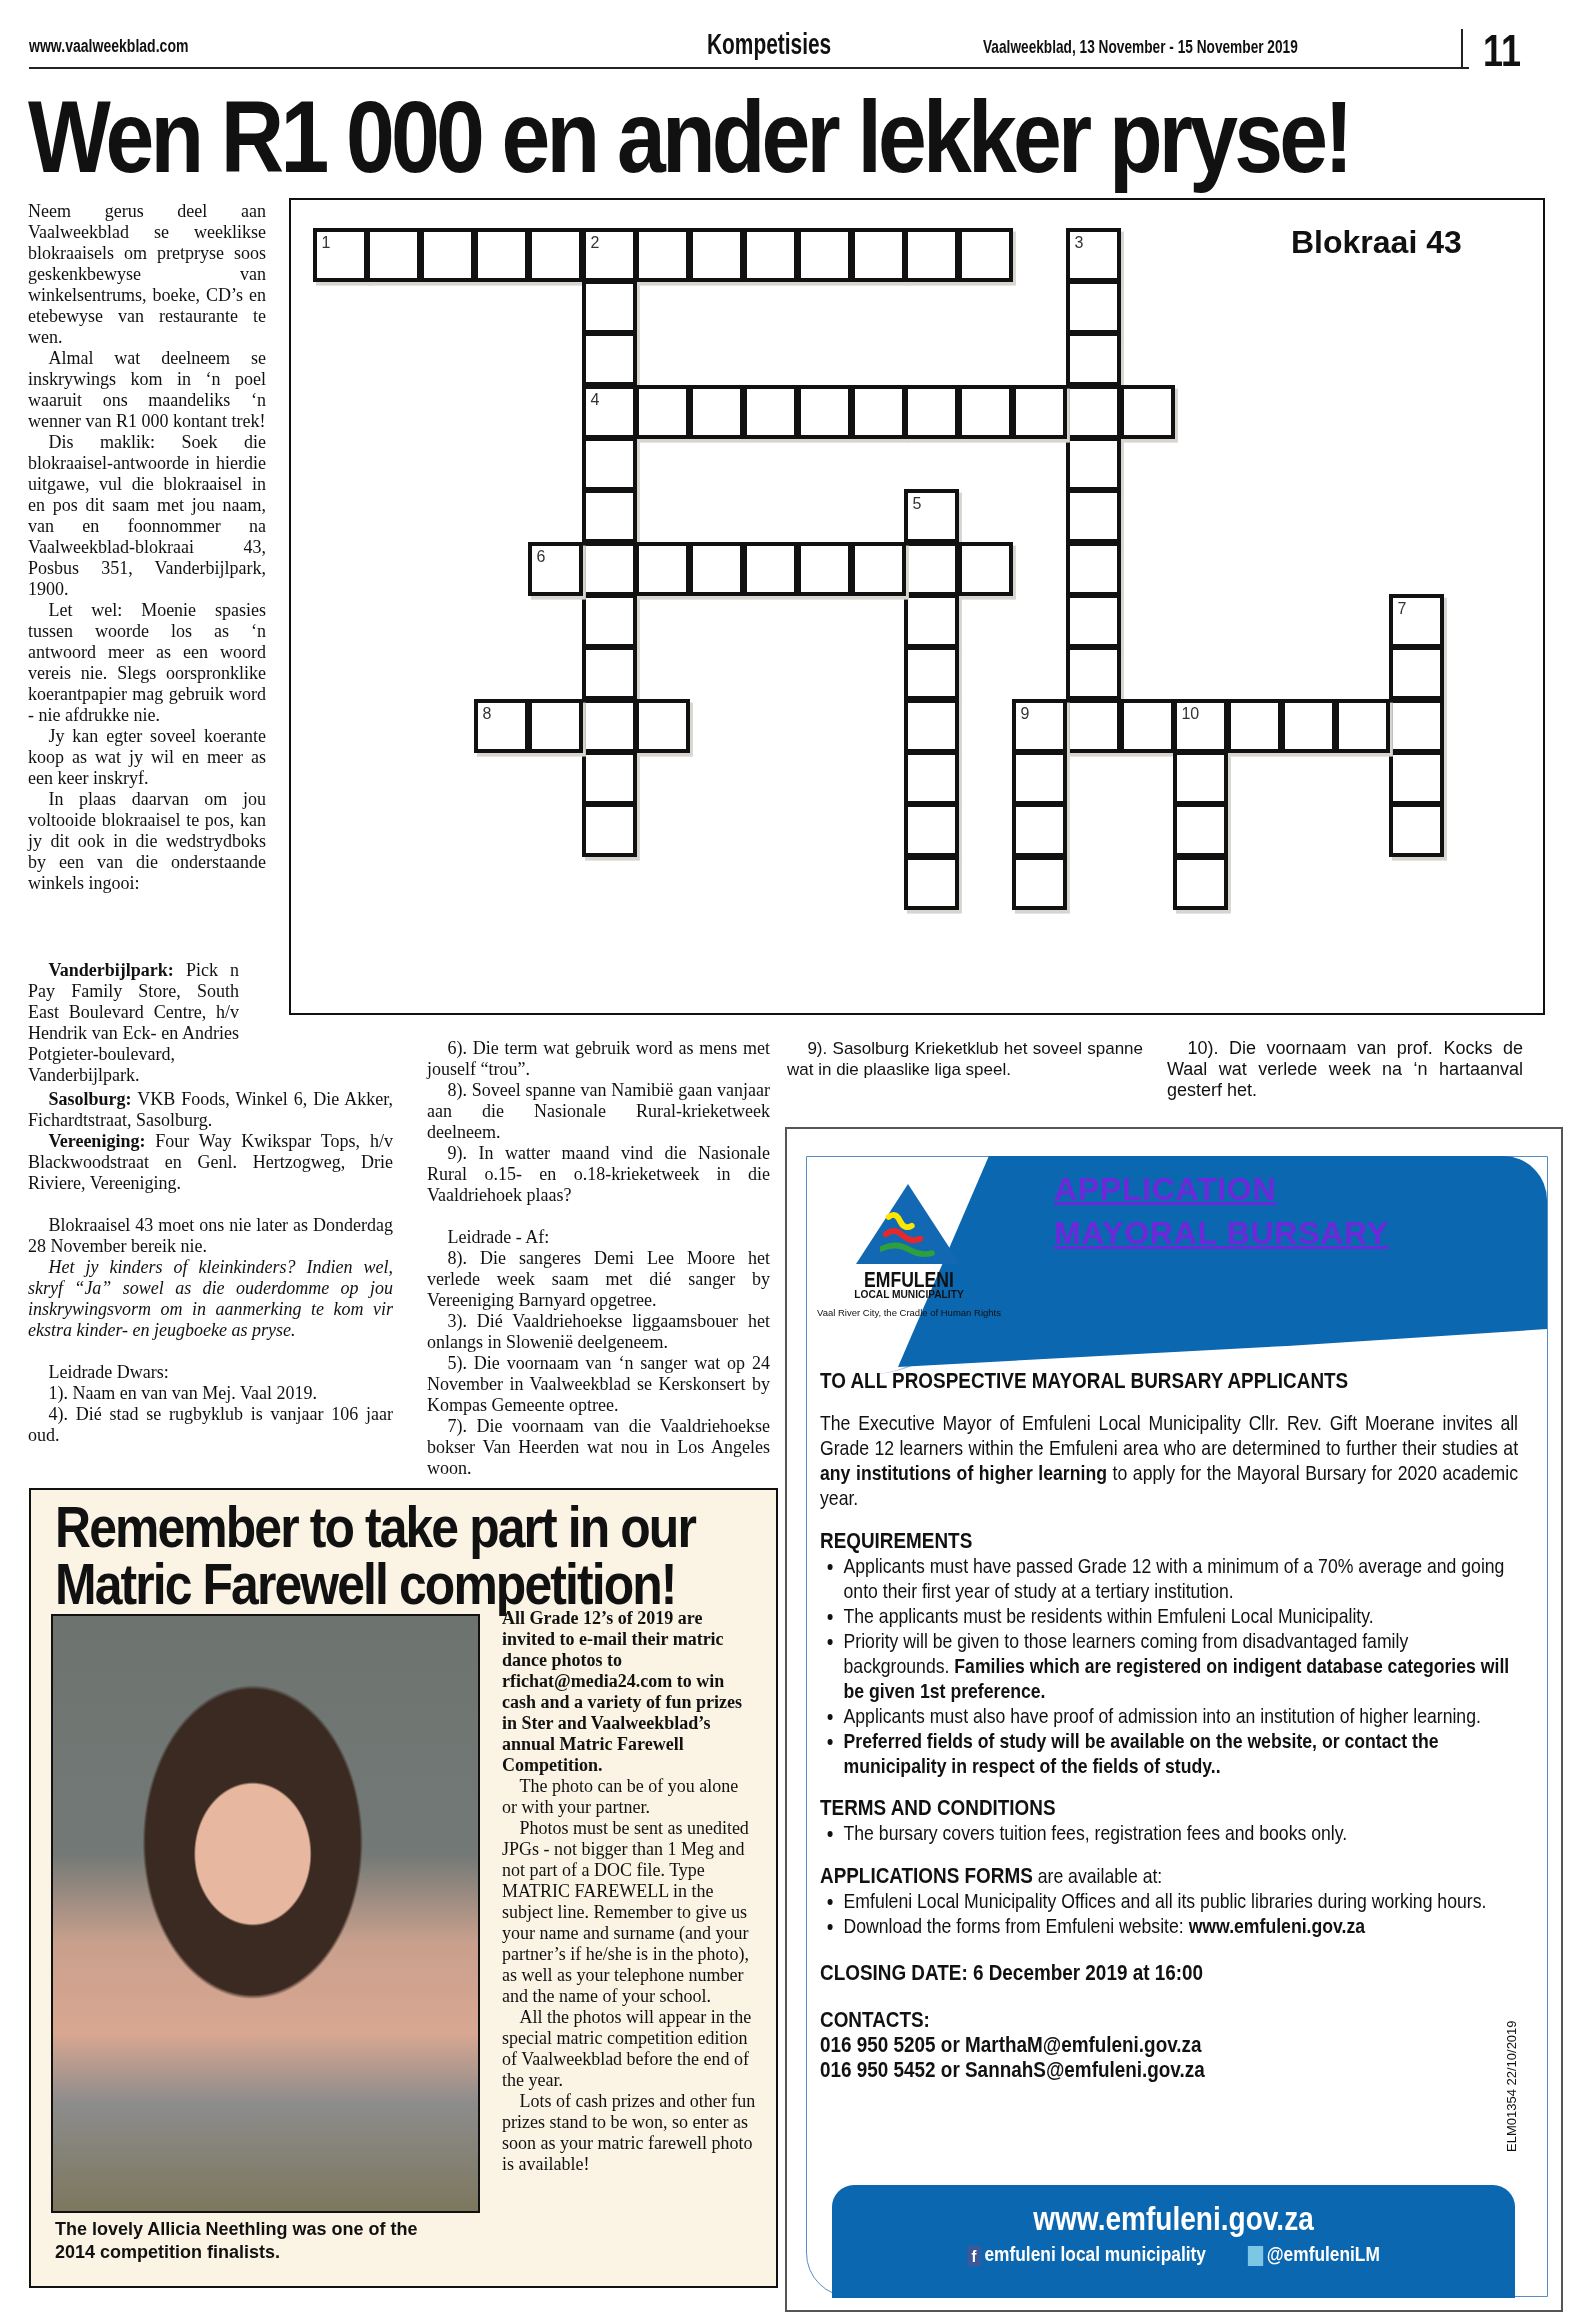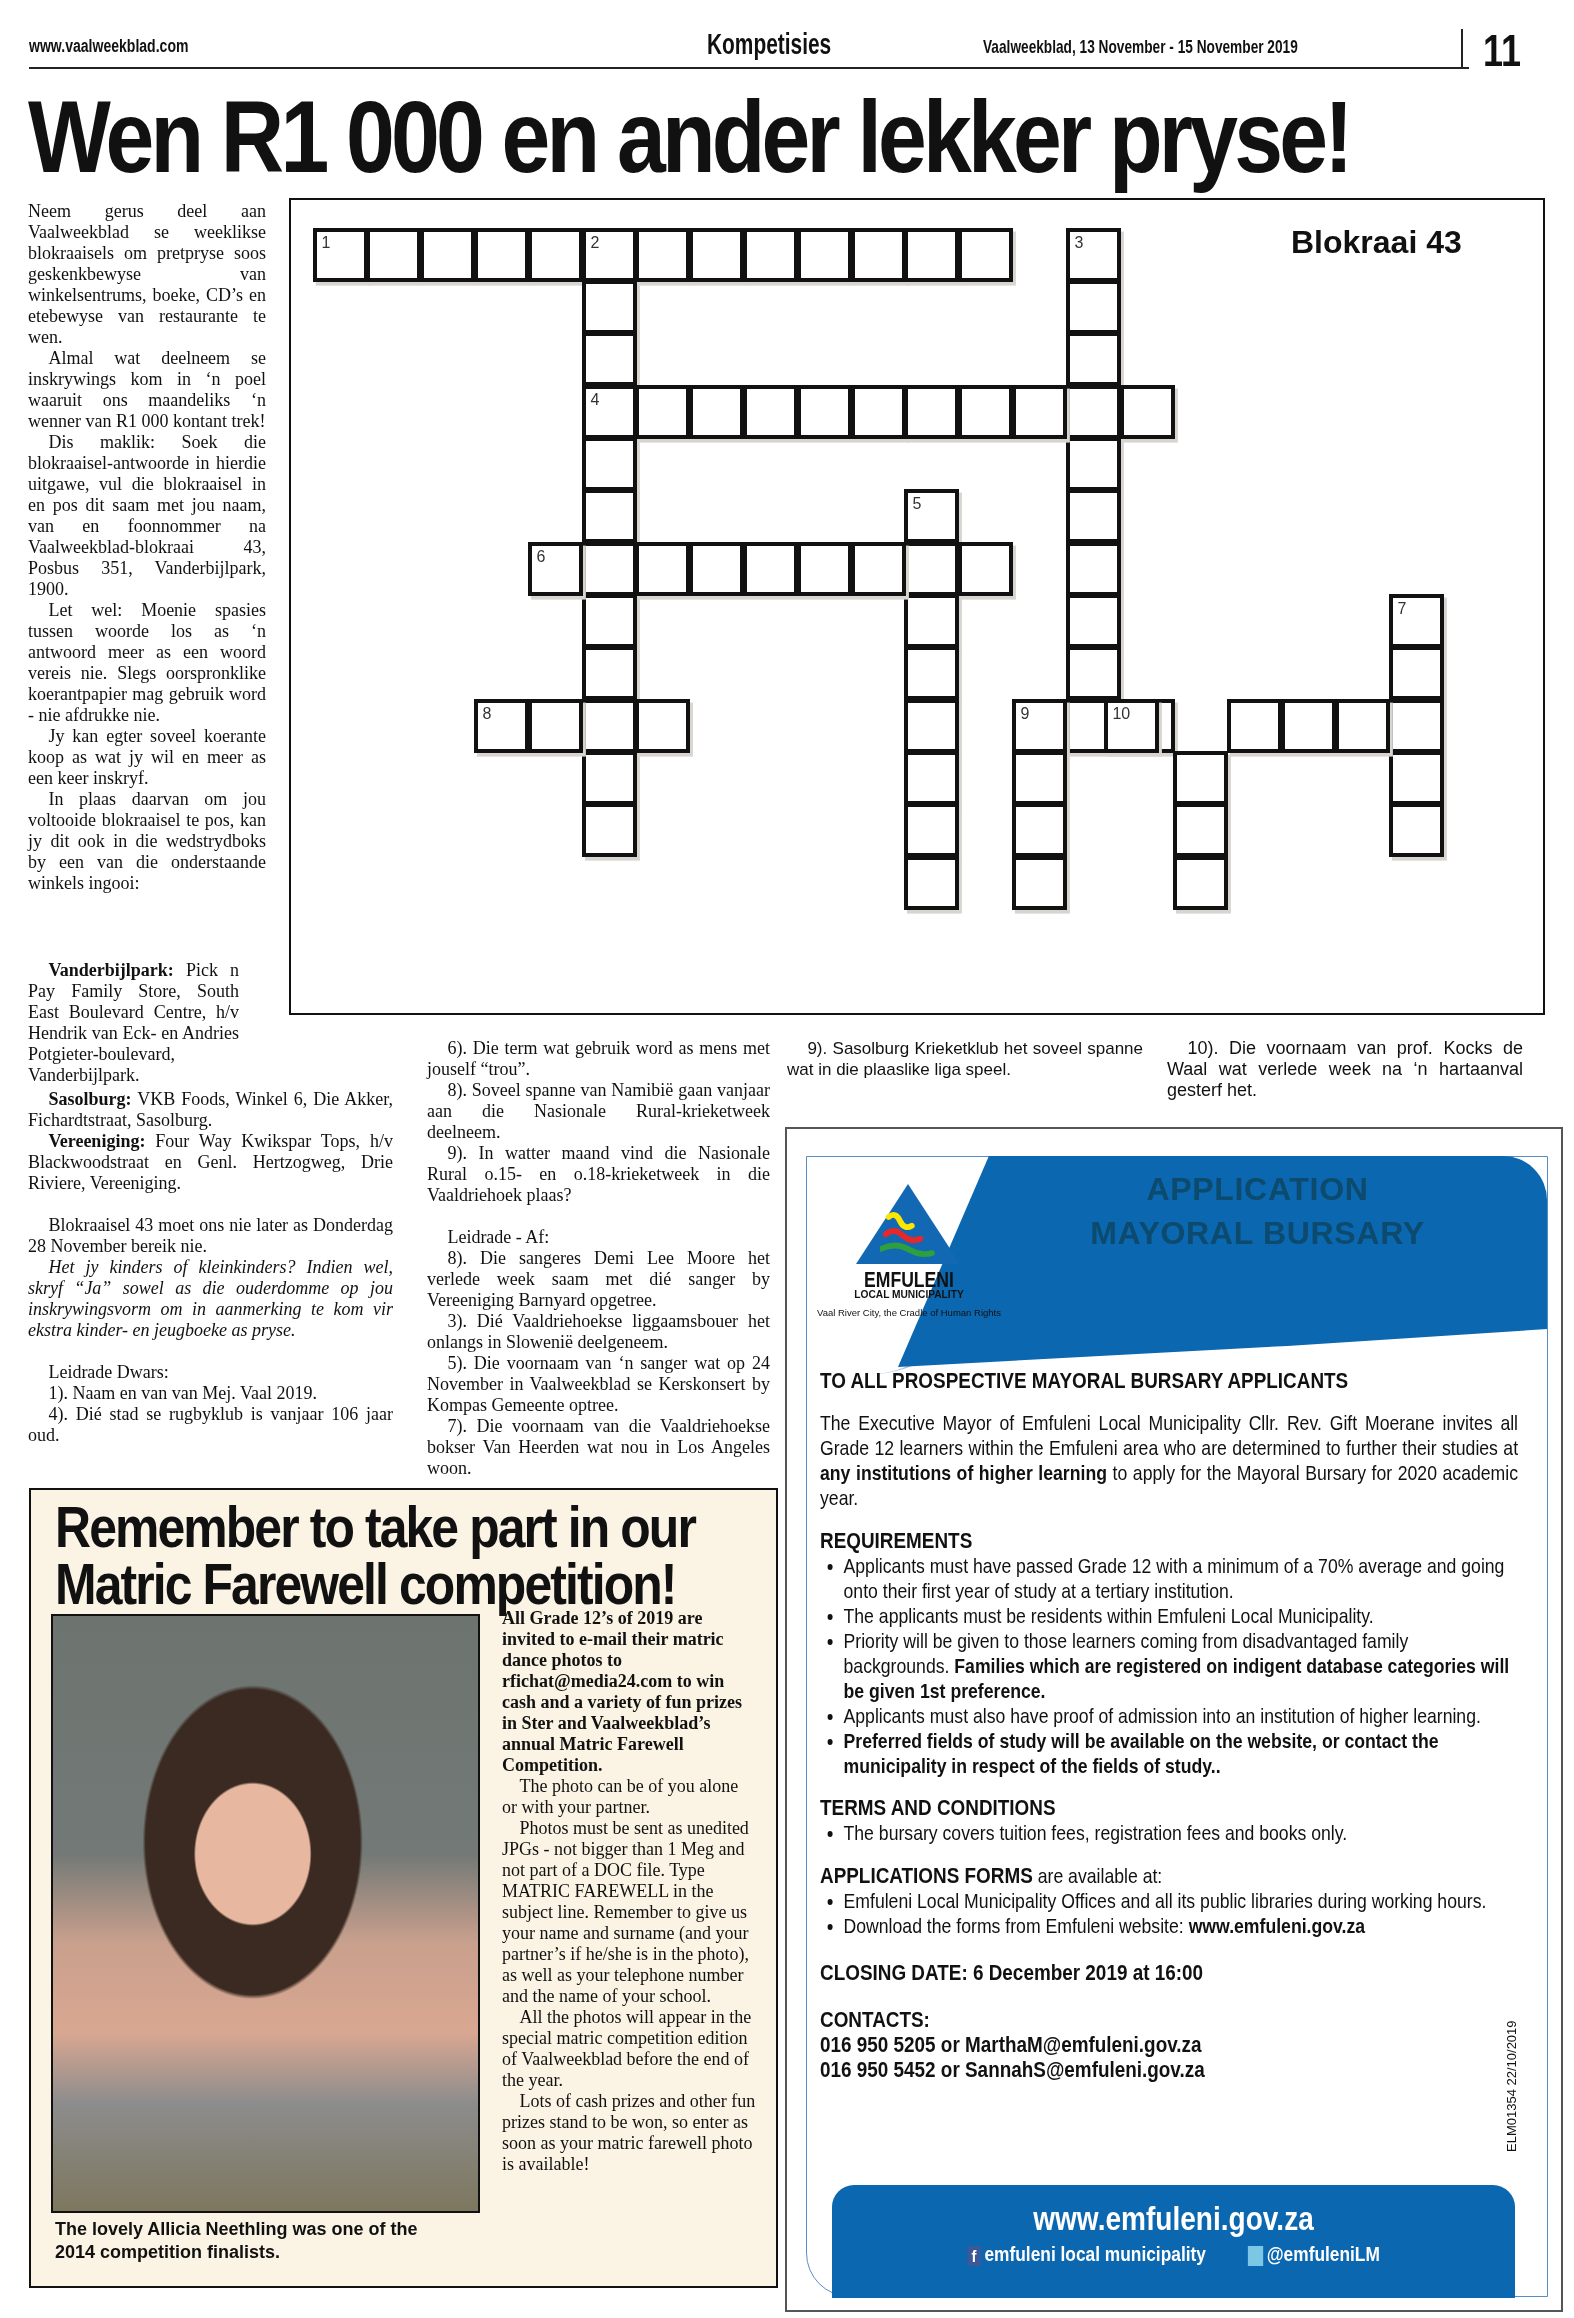--- a/index.html
+++ b/index.html
@@ -30,21 +30,21 @@
       radial-gradient(ellipse 153px 218px at 47% 38%,#3a2a22 0 70%,transparent 72%),
       linear-gradient(180deg,#6d7470 0%,#737976 40%,#c9a08d 55%,#d9a791 70%,#8c8c8c 82%,#7d775e 100%);}
   .caption{left:55px;top:2218px;width:407px;font:bold 18px "Liberation Sans",sans-serif;line-height:22.5px;}
   .matric-body{left:502px;top:1608px;width:254px;font-size:18px;line-height:21px;}
   .matric-body p{margin:0;text-indent:17.4px;}
   .matric-body p.noind{text-indent:0;font-weight:bold;}
   .ad{left:785px;top:1127px;width:778px;height:1185px;border:2.2px solid #555;box-sizing:border-box;}
   .ad-inner{left:806px;top:1156px;width:742px;height:1141px;border:1.5px solid #5a8cc4;border-radius:0 0 0 44px;box-sizing:border-box;}
   .ad-banner{left:898px;top:1156px;width:649px;height:211px;background:#0b67b0;border-radius:0 44px 0 0;clip-path:polygon(14% 0,100% 0,100% 82%,60% 90%,0 100%);}
   .ad-swoosh{left:872px;top:1156px;width:131px;height:218px;border-right:16px solid #a9bfdd;border-radius:0 0 100% 0;}
-  .ad-title{left:1054px;top:1167px;width:407px;text-align:center;color:#0c4a6e;font:bold 32px "Liberation Sans",sans-serif;line-height:44px;letter-spacing:0.7px;}
+  .ad-title{left:1054px;top:1167px;width:407px;color:#6d28d9;font:bold 32px "Liberation Sans",sans-serif;line-height:44px;letter-spacing:0.7px;text-decoration:underline;}
   .logo-tri{left:856px;top:1184px;width:0;height:0;border-left:52px solid transparent;border-right:52px solid transparent;border-bottom:80px solid #1268b3;}
   .logo-text{left:840px;top:1267px;width:138px;text-align:center;font:bold 22px "Liberation Sans",sans-serif;transform:scaleX(0.8);}
   .logo-sub{left:840px;top:1289px;width:138px;text-align:center;font:bold 10.2px "Liberation Sans",sans-serif;}
   .logo-tag{left:800px;top:1307px;width:218px;text-align:center;font:9.5px "Liberation Sans",sans-serif;}
   .ad-body{left:820px;width:698px;font-family:"Liberation Sans",sans-serif;font-size:21px;line-height:25px;color:#111;}
   .ad-h{font-weight:bold;font-size:22.5px;}
   .cond-txt{transform:scaleX(0.84);transform-origin:left;width:831px;}
   .ad-body ul{margin:0;padding-left:28px;}
   .ad-body li{margin:0;}
   .ad-foot{left:832px;top:2185px;width:683px;height:113px;background:#0b67b0;border-radius:22px 22px 0 0;color:#fff;text-align:center;font-family:"Liberation Sans",sans-serif;}
@@ -172,21 +172,21 @@
     <div class="cell" style="left: 1389px; top: 803px;"></div>
     <div class="cell" style="left: 474px; top: 699px;">
       <span class="num">8</span>
     </div>
     <div class="cell" style="left: 528px; top: 699px;"></div>
     <div class="cell" style="left: 635px; top: 699px;"></div>
     <div class="cell" style="left: 1012px; top: 699px;">
       <span class="num">9</span>
     </div>
     <div class="cell" style="left: 1120px; top: 699px;"></div>
-    <div class="cell" style="left: 1104px; top: 699px;">
+    <div class="cell" style="left: 1173px; top: 699px;">
       <span class="num">10</span>
     </div>
     <div class="cell" style="left: 1227px; top: 699px;"></div>
     <div class="cell" style="left: 1281px; top: 699px;"></div>
     <div class="cell" style="left: 1335px; top: 699px;"></div>
     <div class="cell" style="left: 1012px; top: 751px;"></div>
     <div class="cell" style="left: 1012px; top: 803px;"></div>
     <div class="cell" style="left: 1012px; top: 856px;"></div>
     <div class="cell" style="left: 1173px; top: 751px;"></div>
     <div class="cell" style="left: 1173px; top: 803px;"></div>

